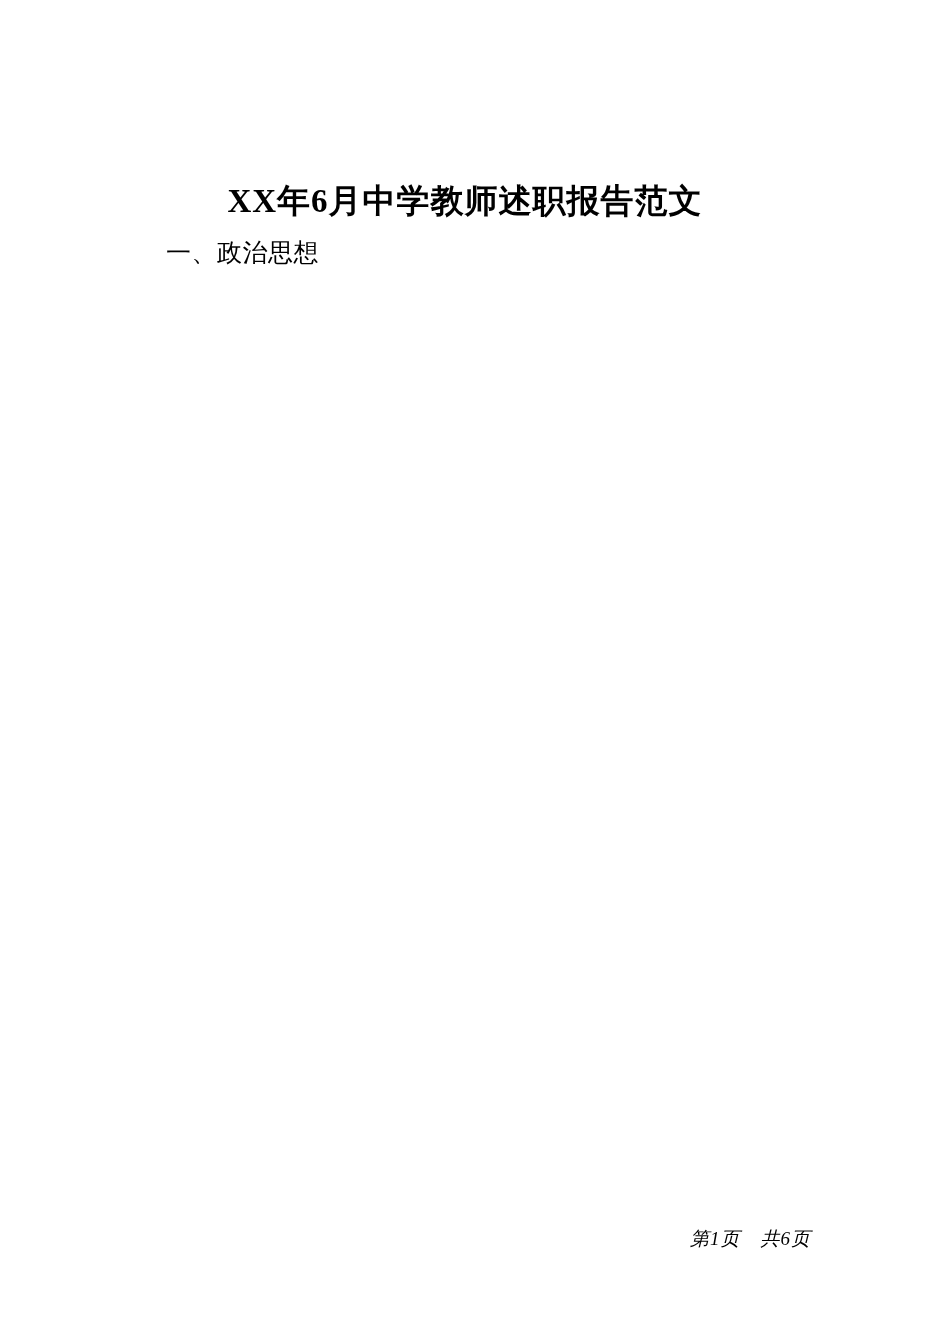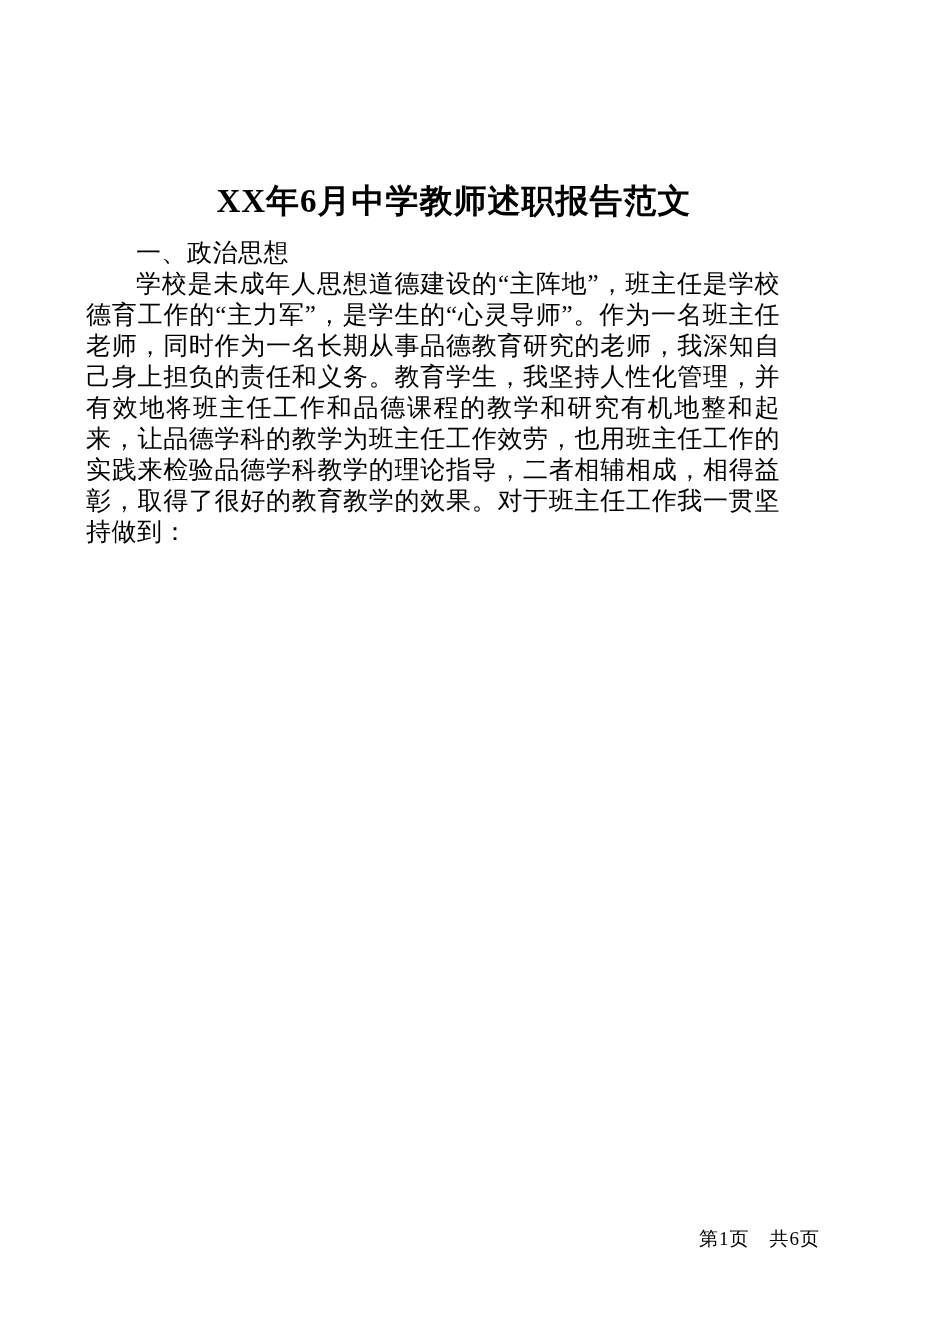--- a/index.html
+++ b/index.html
@@ -8,59 +8,59 @@
     background: #ffffff;
     color: #000000;
     font-family: "Liberation Serif", "DejaVu Serif", serif;
   }
   .page {
     position: relative;
     width: 950px;
     height: 1344px;
     box-sizing: border-box;
     background: #ffffff;
-    padding: 180px 128px 0 86px;
+    padding: 180px 128px 0 108px;
     overflow: hidden;
   }
   .doc-title {
     margin: 0 0 14px 0;
     text-align: center;
     font-size: 33px;
     font-weight: bold;
     letter-spacing: 1px;
     line-height: 1.3;
   }
   .doc-body {
     width: 694px;
   }
   .para {
-    margin: 0;
+    margin: 8px;
     font-size: 25px;
     line-height: 31px;
     letter-spacing: 0.5px;
     text-align: justify;
     text-justify: inter-ideograph;
     text-indent: 2em;
     word-break: break-all;
   }
   .page-footer {
     position: absolute;
-    right: 130px;
+    right: 139px;
     bottom: 92px;
     font-size: 19px;
     letter-spacing: 1px;
+    font-style: italic;
   }
 </style>
 </head>
 <body>
 
 <div class="page">
   <h1 class="doc-title">XX年6月中学教师述职报告范文</h1>
 
   <div class="doc-body" id="doc-body">
       <p class="para">一、政治思想</p>
-      <p class="para">学校是未成年人思想道德建设的“主阵地”，班主任是学校德育工作的“主力军”，是学生的“心灵导师”。作为一名班主任老师，同时作为一名长期从事品德教育研究的老师，我深知自己身上担负的责任和义务。教育学生，我坚持人性化管理，并有效地将班主任工作和品德课程的教学和研究有机地整和起来，让品德学科的教学为班主任工作效劳，也用班主任工作的实践来检验品德学科教学的理论指导，二者相辅相成，相得益彰，取得了很好的教育教学的效果。对于班主任工作我一贯坚持做到：</p>
     </div>
 
   <div class="page-footer">
     <span>第1页　共6页</span>
   </div>
 </div>
 
 </body></html>

